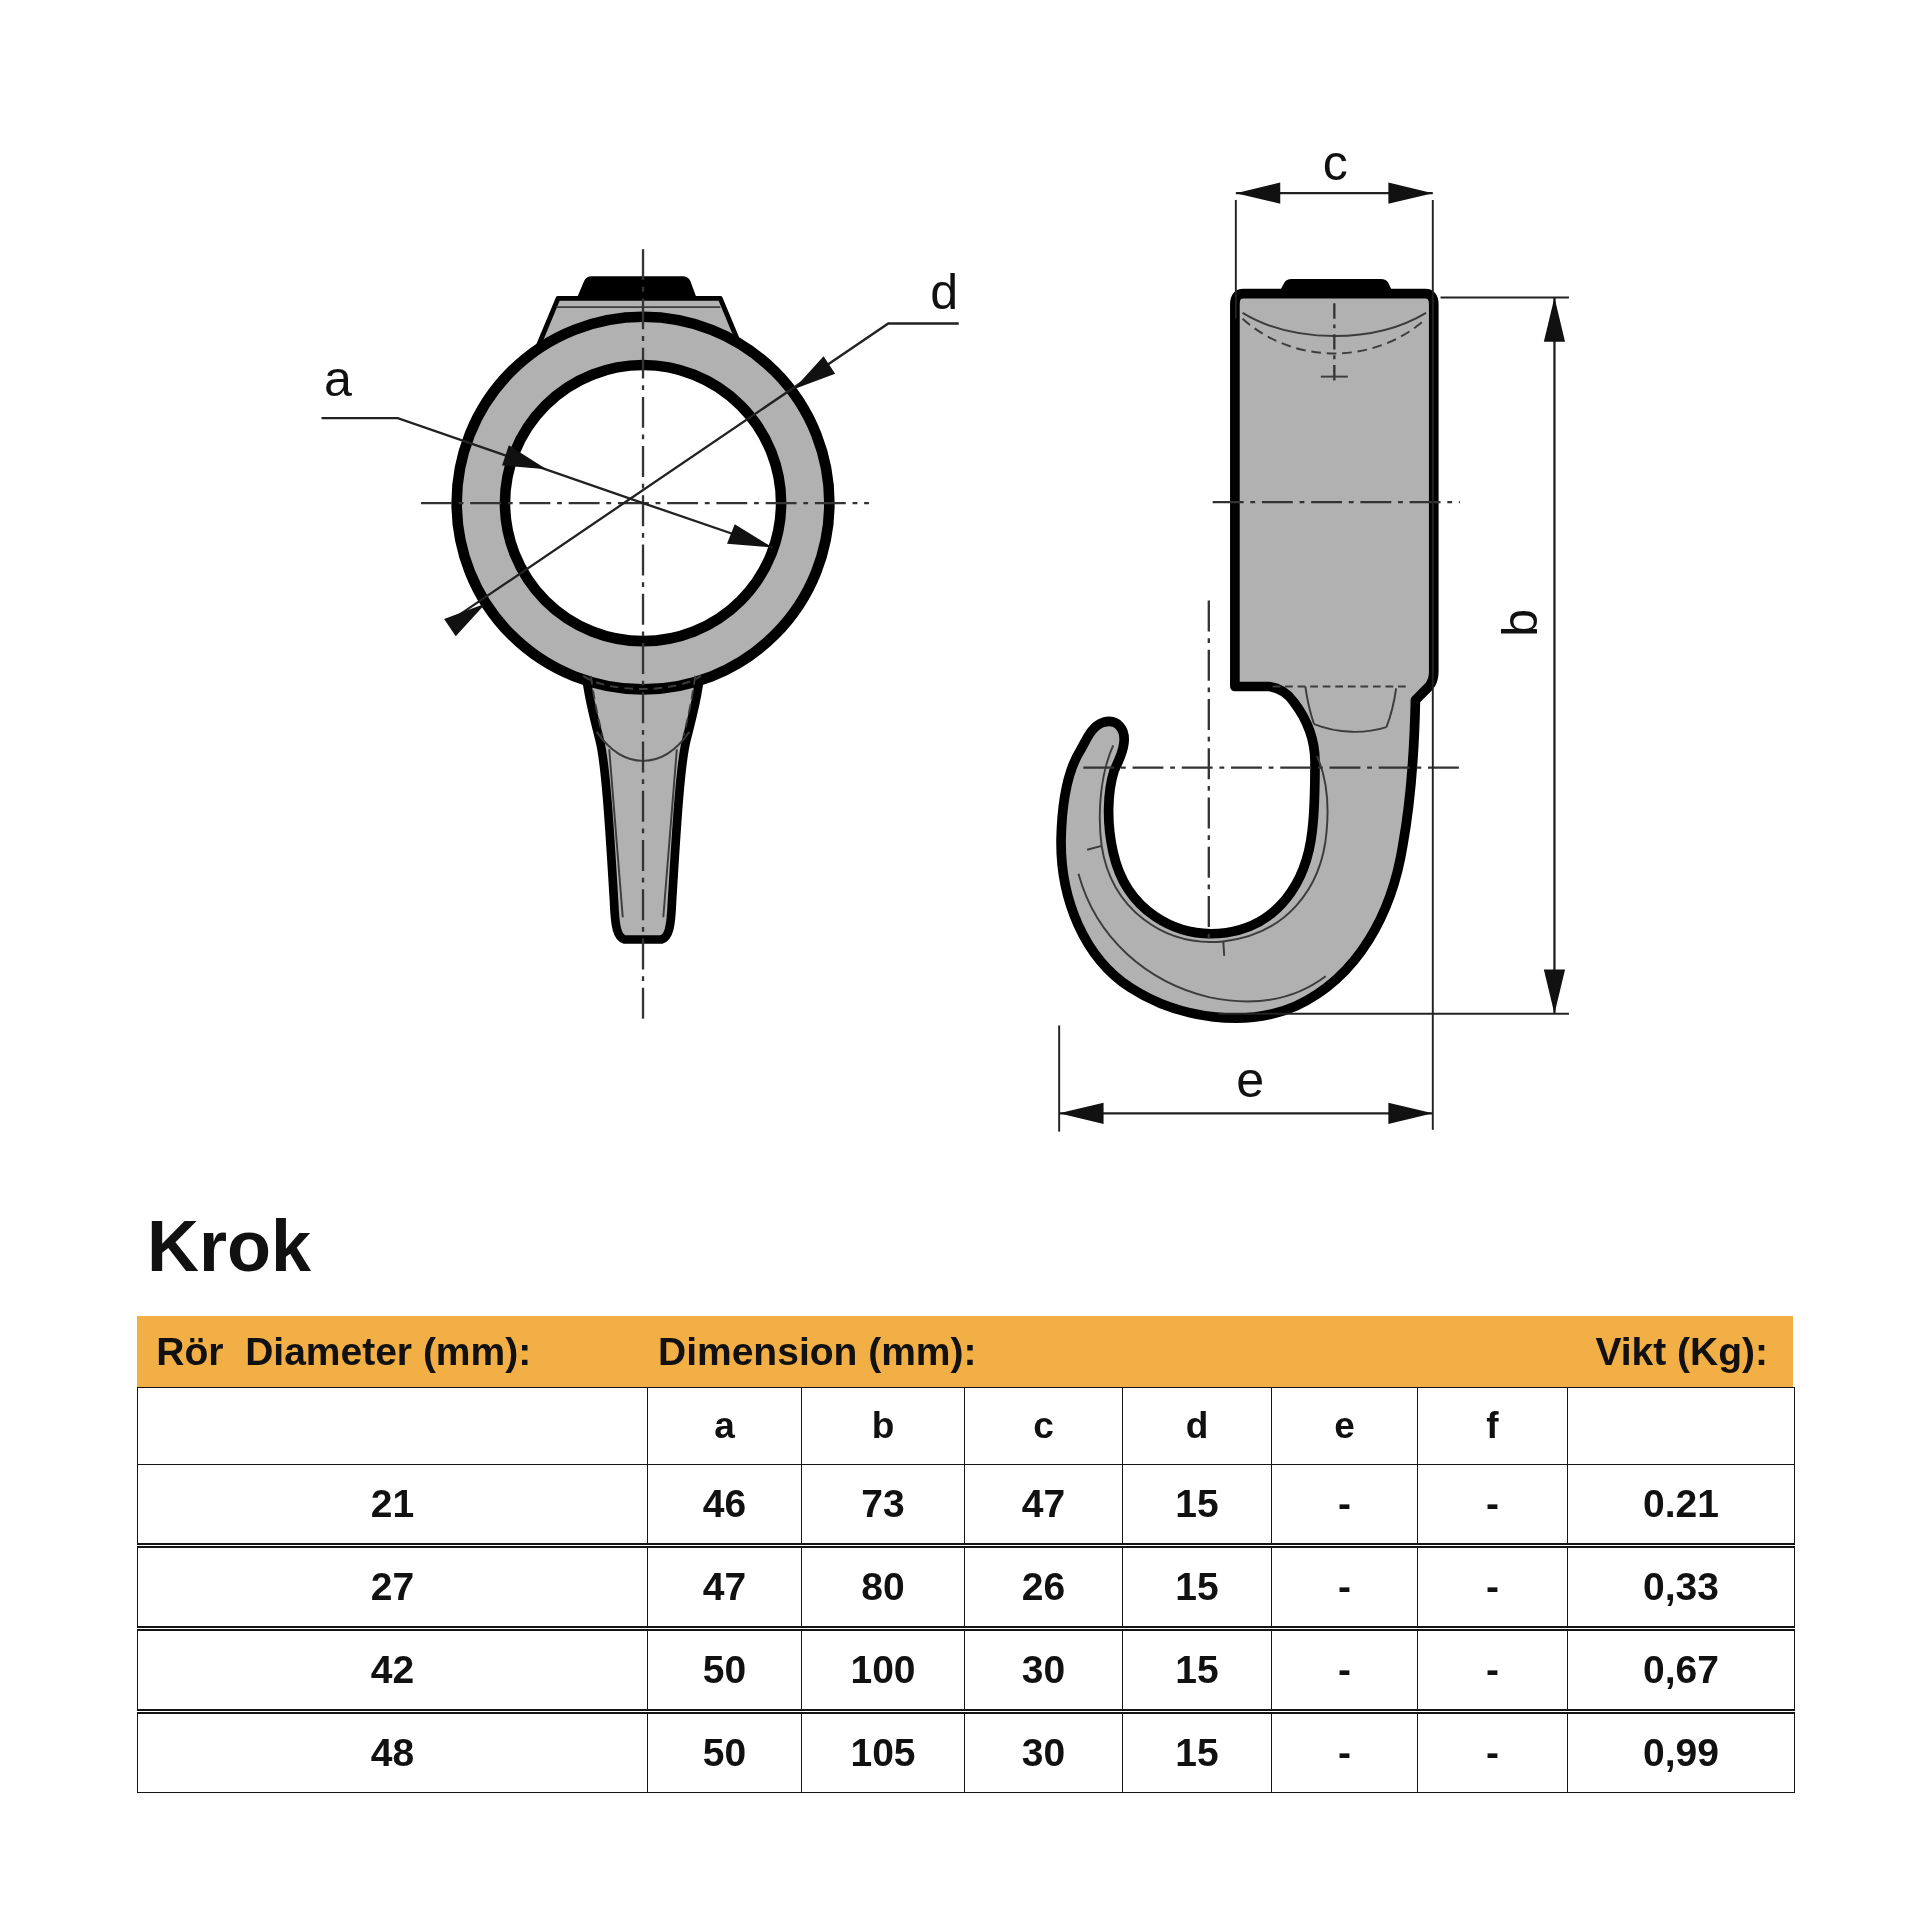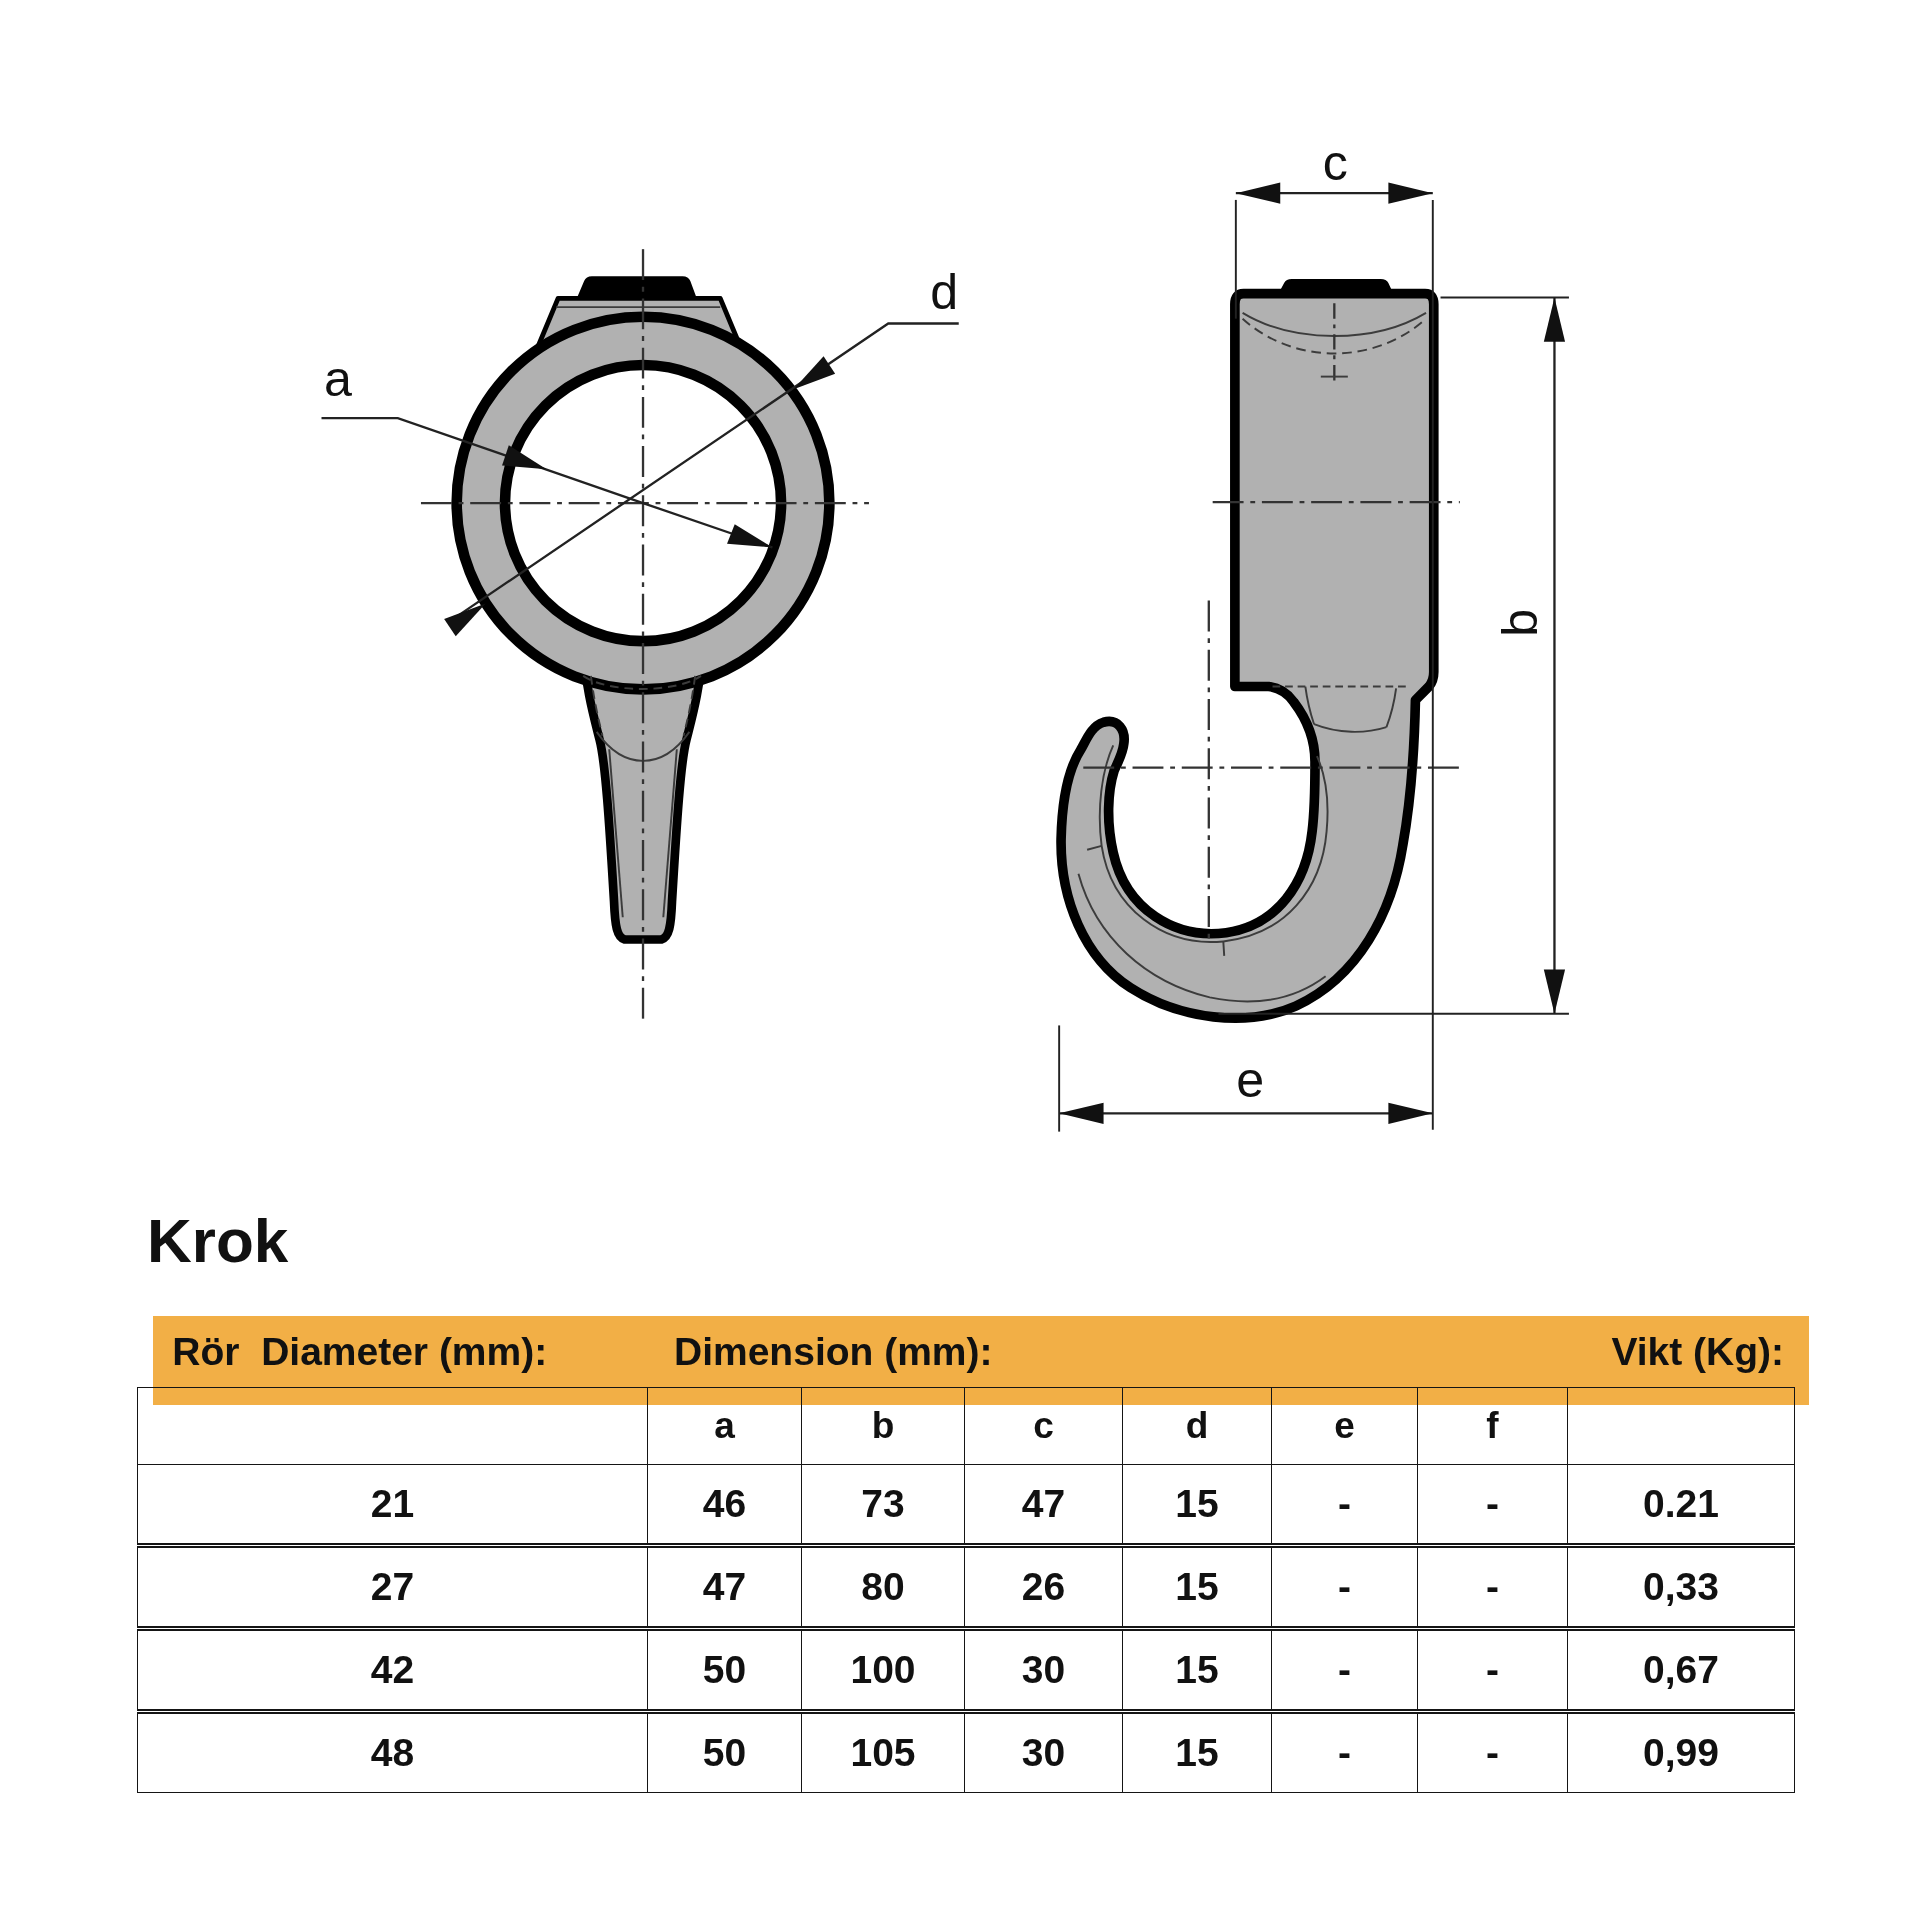--- a/index.html
+++ b/index.html
@@ -1,22 +1,22 @@
 <!DOCTYPE html>
 <html><head>
 <meta charset="utf-8">
 <style>
   html,body{margin:0;padding:0;background:#ffffff;}
   .canvas{position:relative;width:1931px;height:1931px;background:#ffffff;overflow:hidden;
           font-family:"Liberation Sans","DejaVu Sans",sans-serif;color:#111;}
   .drawing{position:absolute;left:0;top:0;}
-  .page-title{position:absolute;left:147px;top:1205px;font-size:62px;font-weight:bold;letter-spacing:0;}
+  .page-title{position:absolute;left:147px;top:1205px;font-size:72px;font-weight:bold;letter-spacing:0;}
   
-  .orange-bar{position:absolute;left:137px;top:1316px;width:1656px;height:89px;background:#F2AF46;
-              font-weight:bold;font-size:39px;margin-left:16px;}
+  .orange-bar{position:absolute;left:137px;top:1316px;width:1656px;height:71px;background:#F2AF46;
+              font-weight:bold;font-size:39px;}
   .orange-bar .h1{position:absolute;left:19.3px;top:0;line-height:71px;white-space:pre;}
   .orange-bar .h2{position:absolute;left:521px;top:0;line-height:71px;}
   .orange-bar .h3{position:absolute;right:25px;top:0;line-height:71px;text-align:center;}
   table.spec{position:absolute;left:137px;top:1387px;width:1656px;border-collapse:collapse;
              table-layout:fixed;border:1.9px solid #151515;}
   table.spec td{border-left:1.9px solid #151515;text-align:center;vertical-align:middle;padding:0;}
   table.spec td:first-child{border-left:none;margin-top:36px;}
   tr.sub td{height:76px;border-bottom:1.9px solid #151515;font-weight:bold;font-size:37px;}
   tr.row td{height:78px;font-size:39px;font-weight:bold;}
   tr.row td.dia{font-weight:bold;}

